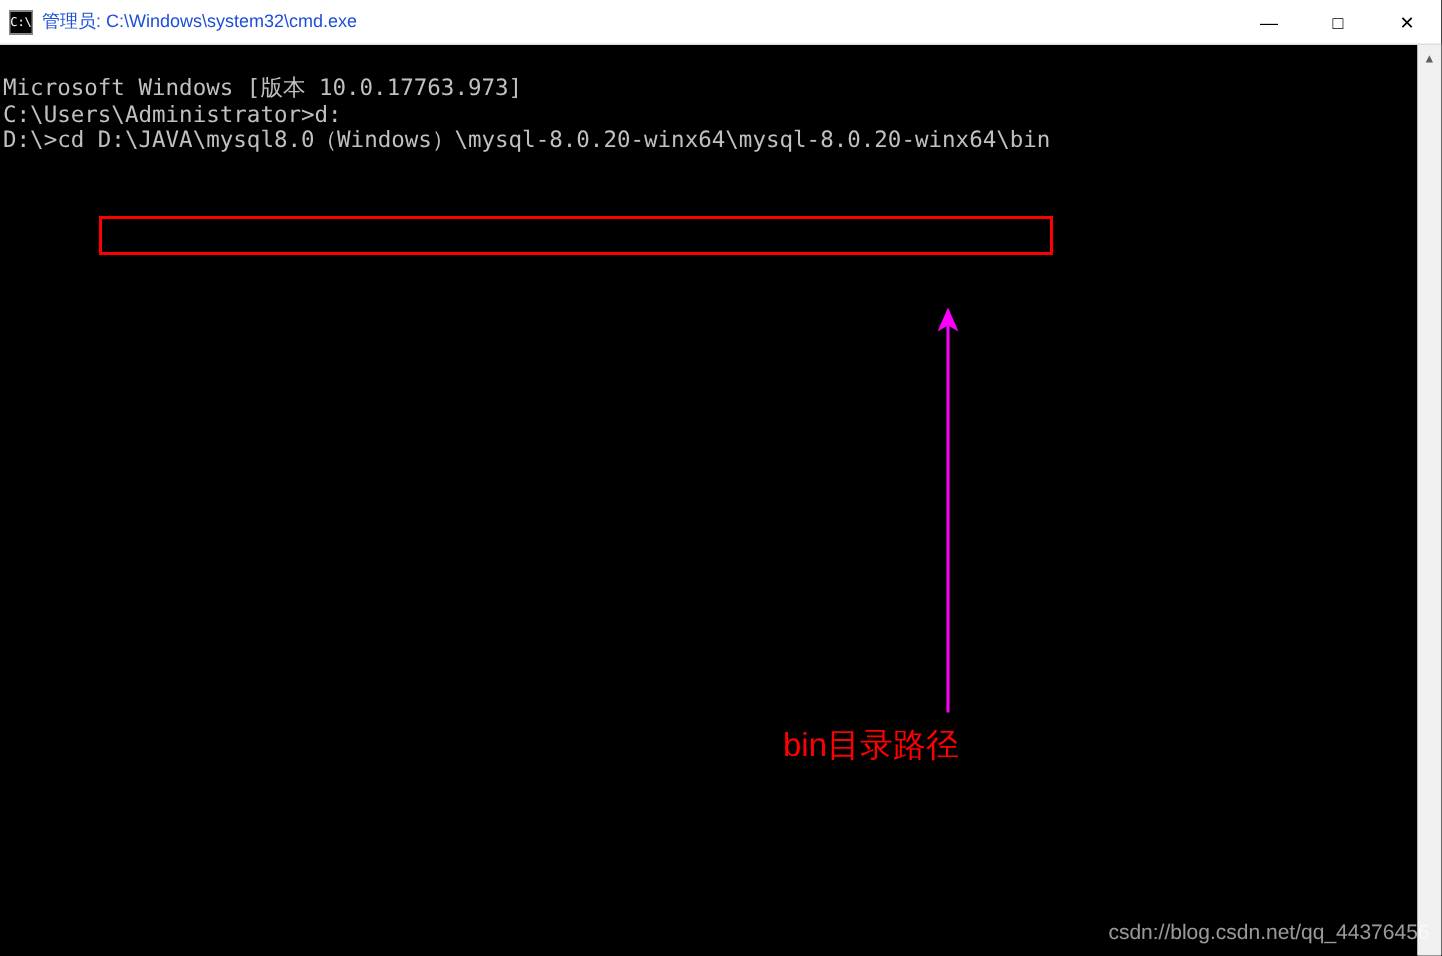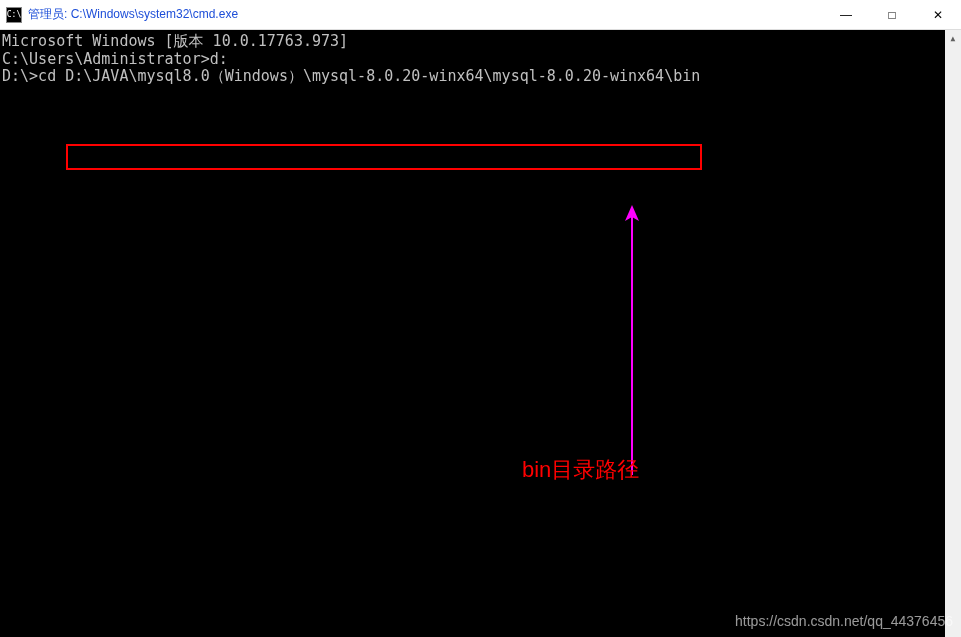--- a/index.html
+++ b/index.html
@@ -48,21 +48,21 @@
       align-items: center;
       justify-content: center;
       font-size: 12px;
       color: #000;
       cursor: pointer;
       font-family: "Segoe UI Symbol", sans-serif;
     }
     .terminal {
       background: #000;
       color: #c0c0c0;
-      padding: 3px 2px;
+      padding: 20px 2px;
       font-size: 15px;
       line-height: 1.18;
       font-family: "NSimSun", "Consolas", monospace;
       position: relative;
       height: calc(100% - 30px);
       letter-spacing: 0px;
     }
     .term-line { white-space: pre; }
     .highlight-box {
       position: absolute;
@@ -83,21 +83,21 @@
     }
     .arrow-container {
       position: absolute;
       left: 622px;
       top: 175px;
       pointer-events: none;
     }
     .annotation-text {
       position: absolute;
       left: 522px;
-      top: 427px;
+      top: 454px;
       color: #ff0000;
       font-size: 22px;
       font-family: "Microsoft YaHei", "SimSun", sans-serif;
     }
     .watermark {
       position: absolute;
       right: 8px;
       bottom: 8px;
       color: rgba(255,255,255,0.6);
       font-size: 14px;
@@ -165,13 +165,13 @@
   </div>
 
   <div class="annotation-text">bin目录路径</div>
 </div>
 
 <div class="scrollbar">
   <div class="scroll-arrow">▲</div>
   <div class="scrollbar-thumb"></div>
 </div>
 
-<div class="watermark">https://csdn.csdn.net/qq_44376456</div>
+<div class="watermark">csdn://blog.csdn.net/qq_44376456</div>
 
 </body></html>

